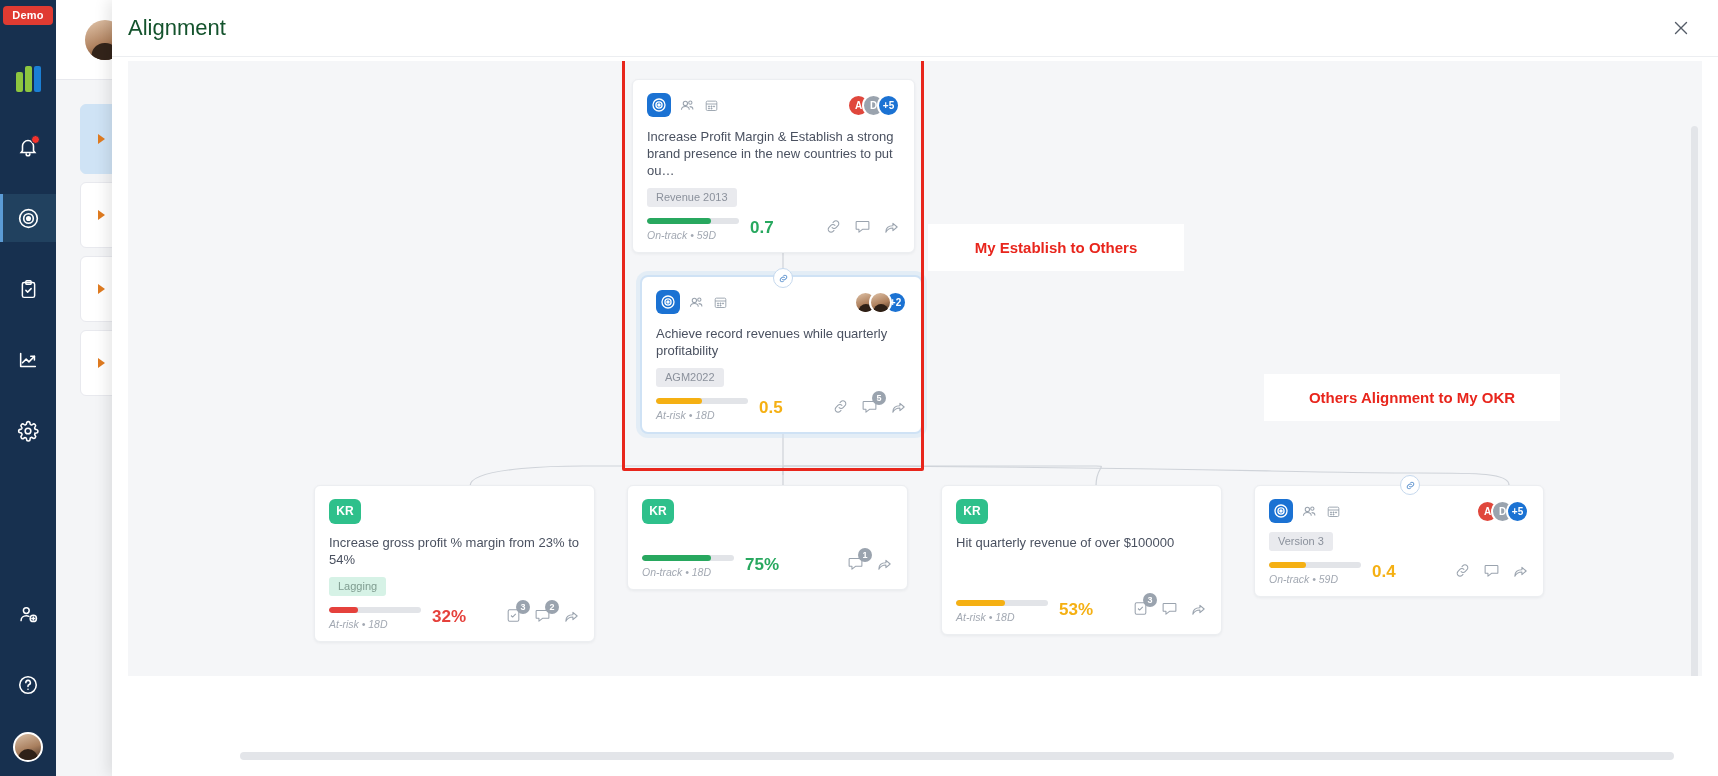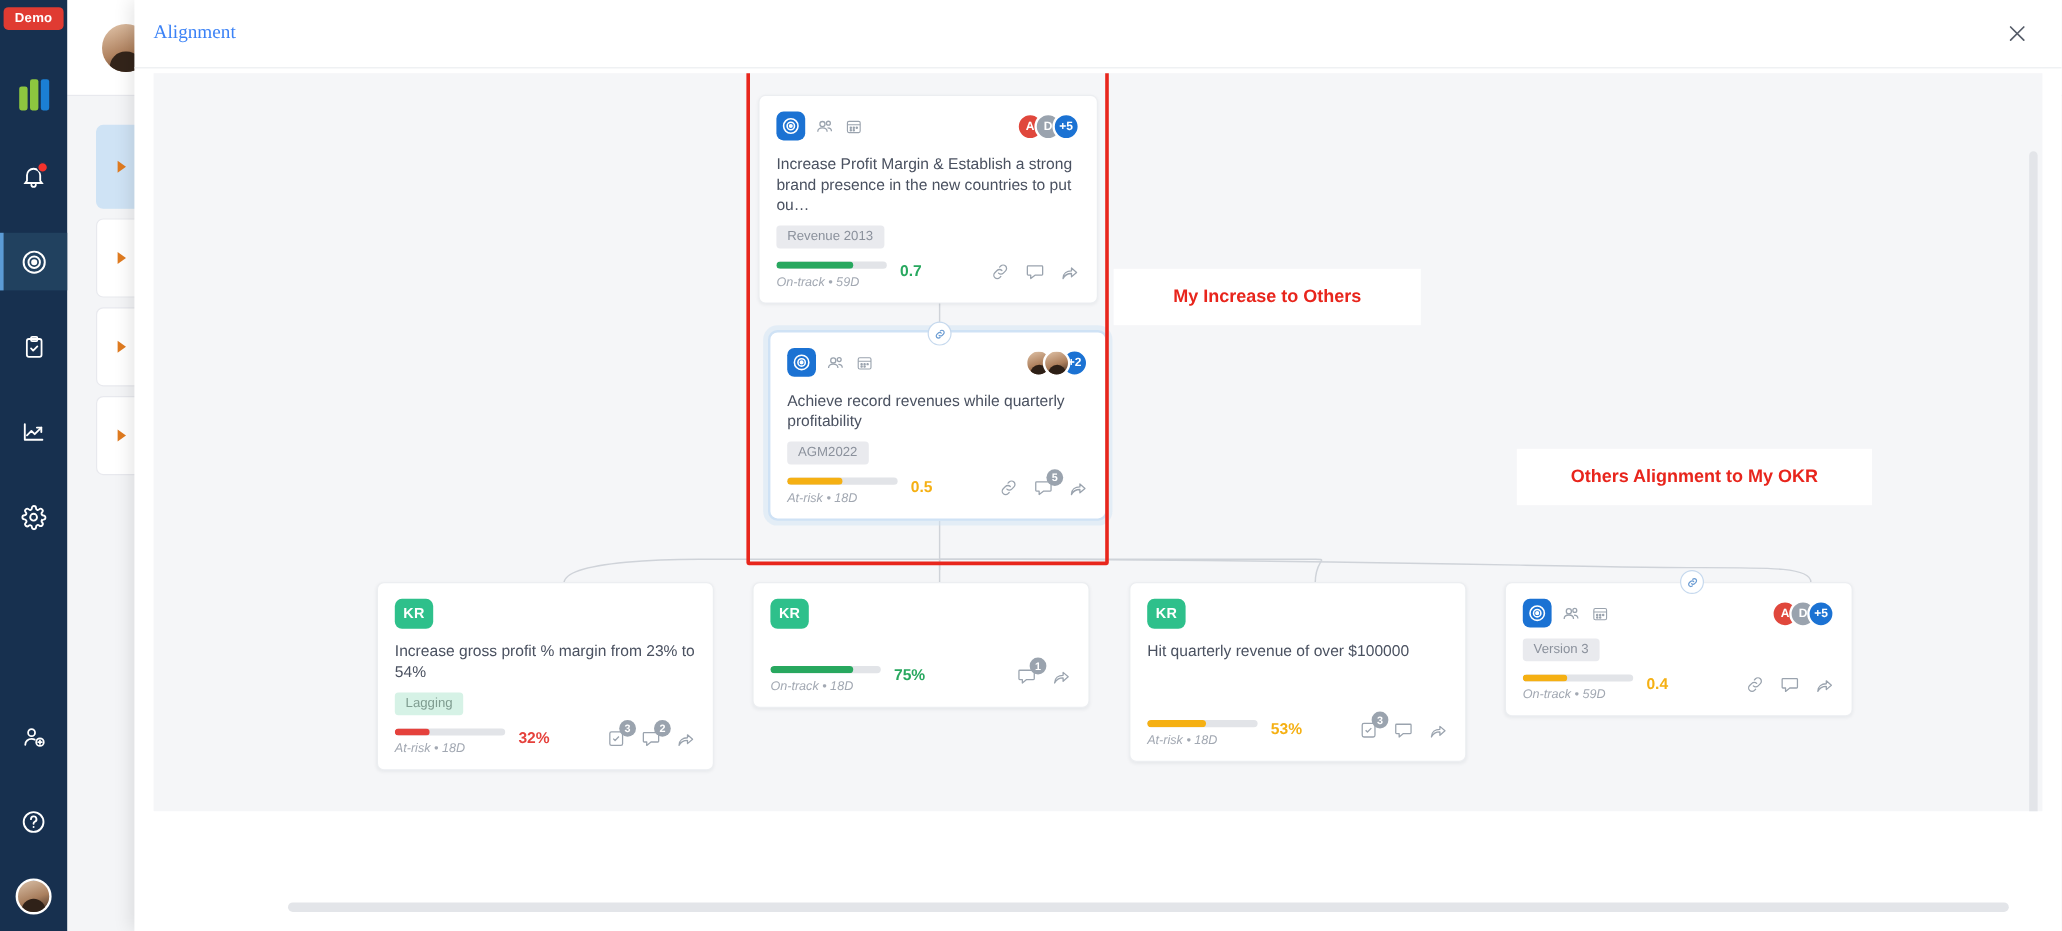--- a/index.html
+++ b/index.html
@@ -91,21 +91,21 @@
   .modal {
     position: absolute; left: 112px; top: 0;
     width: 1606px; height: 776px;
     background: #fff; z-index: 20;
     box-shadow: -4px 0 14px rgba(0,0,0,.10);
   }
   .modal-header {
     height: 57px; display: flex; align-items: center;
     padding: 0 24px 0 16px; border-bottom: 1px solid #eceef1;
   }
-  .modal-title { font-size: 16px; color: #3b82f6; font-weight: 400; font-family: Liberation Serif, serif; }
+  .modal-title { font-size: 22px; color: #14532d; font-weight: 400; }
   .modal-close {
     margin-left: auto; width: 26px; height: 26px; cursor: pointer;
     display: flex; align-items: center; justify-content: center;
     color: #555c68; font-size: 21px; line-height: 1; font-weight: 300;
   }
 
   .canvas {
     position: absolute; left: 16px; top: 61px;
     width: 1574px; height: 615px;
     background: #f5f6f8; overflow: hidden;
@@ -167,21 +167,21 @@
   }
   .tag.green { background: #d6f2e6; color: #7f9c90; }
 
   .card-foot { margin-top: 11px; display: flex; align-items: flex-start; }
   .bar-wrap { width: 92px; }
   .bar {
     width: 92px; height: 6px; border-radius: 3px; background: #e2e4e8; overflow: hidden;
   }
   .bar i { display: block; height: 100%; border-radius: 3px; }
   .bar-sub { margin-top: 5px; font-size: 10.5px; color: #a2a8b2; white-space: nowrap; font-style: italic; }
-  .bar-val { margin-left: 11px; font-size: 13px; font-weight: bold; }
+  .bar-val { margin-left: 11px; font-size: 17px; font-weight: bold; }
   .foot-icons { margin-left: auto; display: flex; align-items: center; gap: 12px; color: #9aa3ae; }
   .fi { position: relative; cursor: pointer; display: flex; }
   .badge-count {
     position: absolute; top: -7px; right: -8px;
     min-width: 14px; height: 14px; border-radius: 7px;
     background: #9aa3ae; color: #fff; font-size: 9px;
     display: flex; align-items: center; justify-content: center;
     padding: 0 3px; font-weight: bold;
   }
 
@@ -660,21 +660,21 @@
                 </svg>
             </span>
           </div>
         </div>
       </div>
     </div>
 
     <div class="annot-rect" style="left:494px; top:-23px; width:302px; height:433px;"></div>
 
     <div class="annot-label" style="left:800px; top:163px; width:256px; height:47px; justify-content:center;">
-      <span>My Increase to Others</span>
+      <span>My Establish to Others</span>
     </div>
     <div class="annot-label" style="left:1136px; top:313px; width:296px; height:47px; justify-content:center;">
       <span>Others Alignment to My OKR</span>
     </div>
 
     <div class="vscroll"></div>
   </div>
 
   <div class="hscroll"></div>
 </div>

